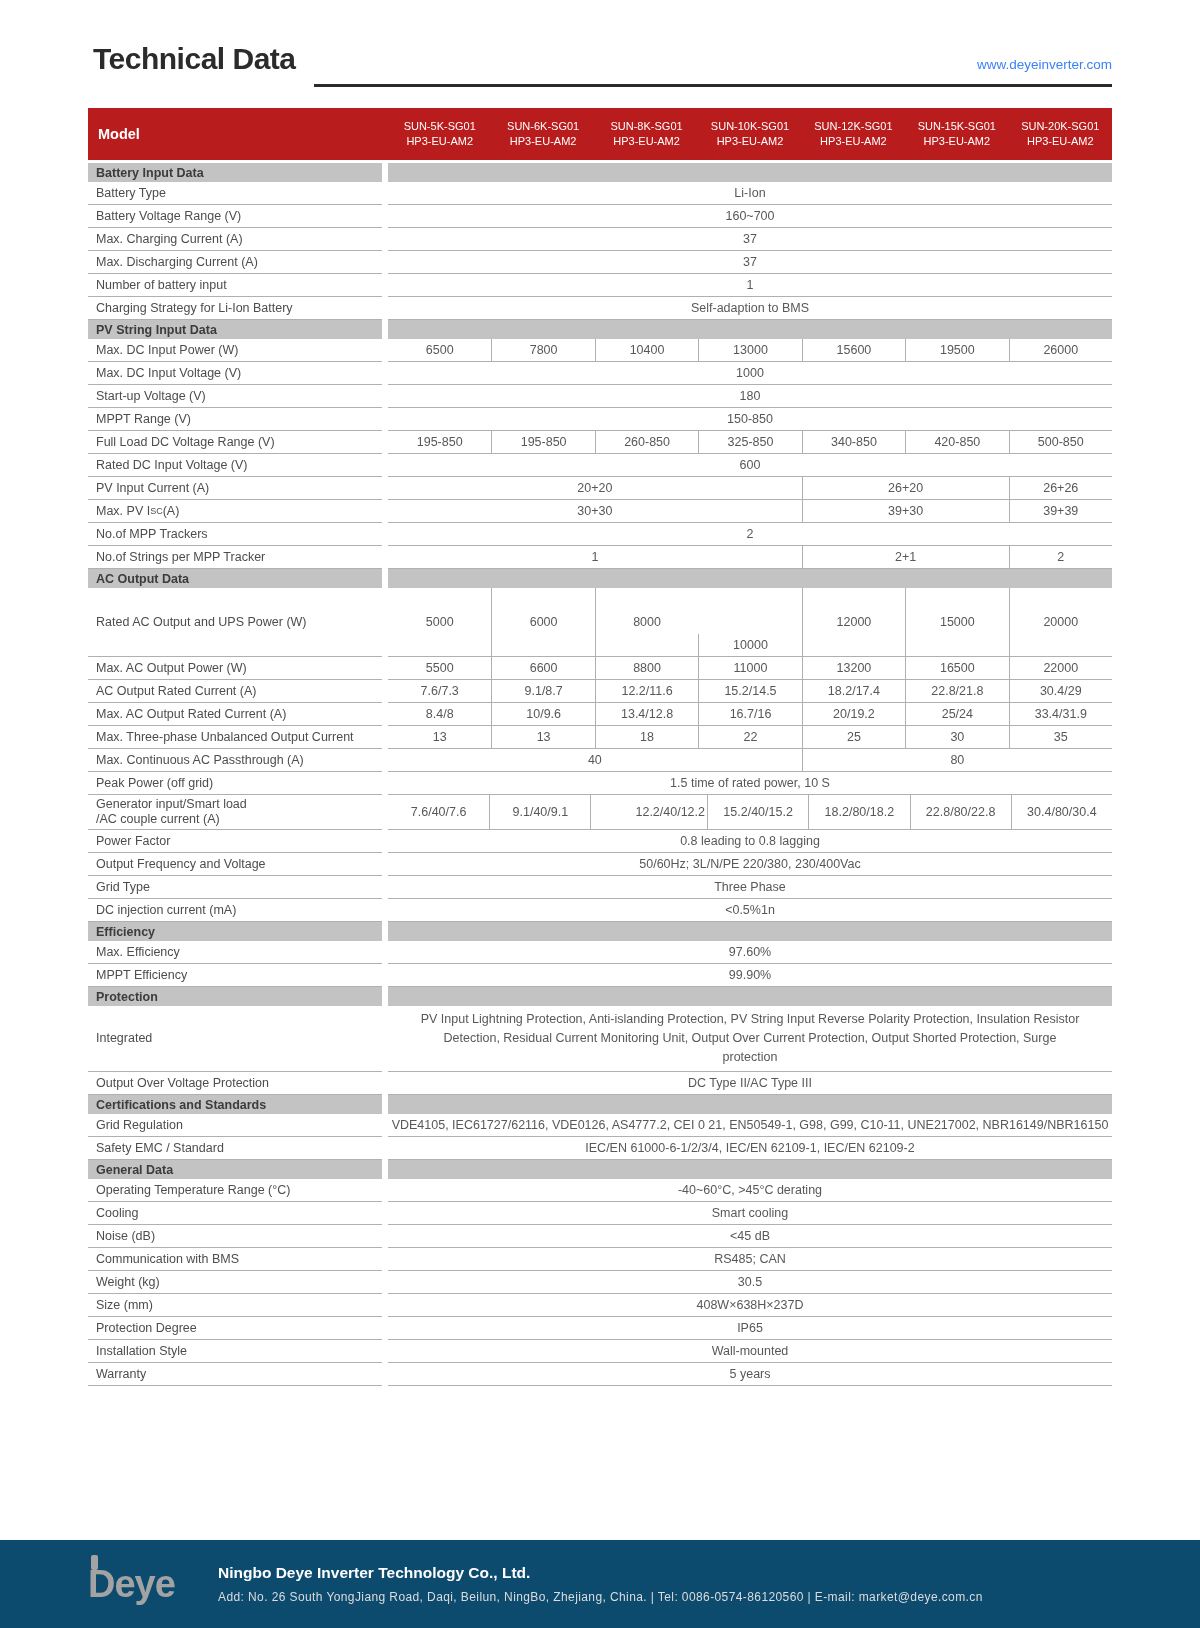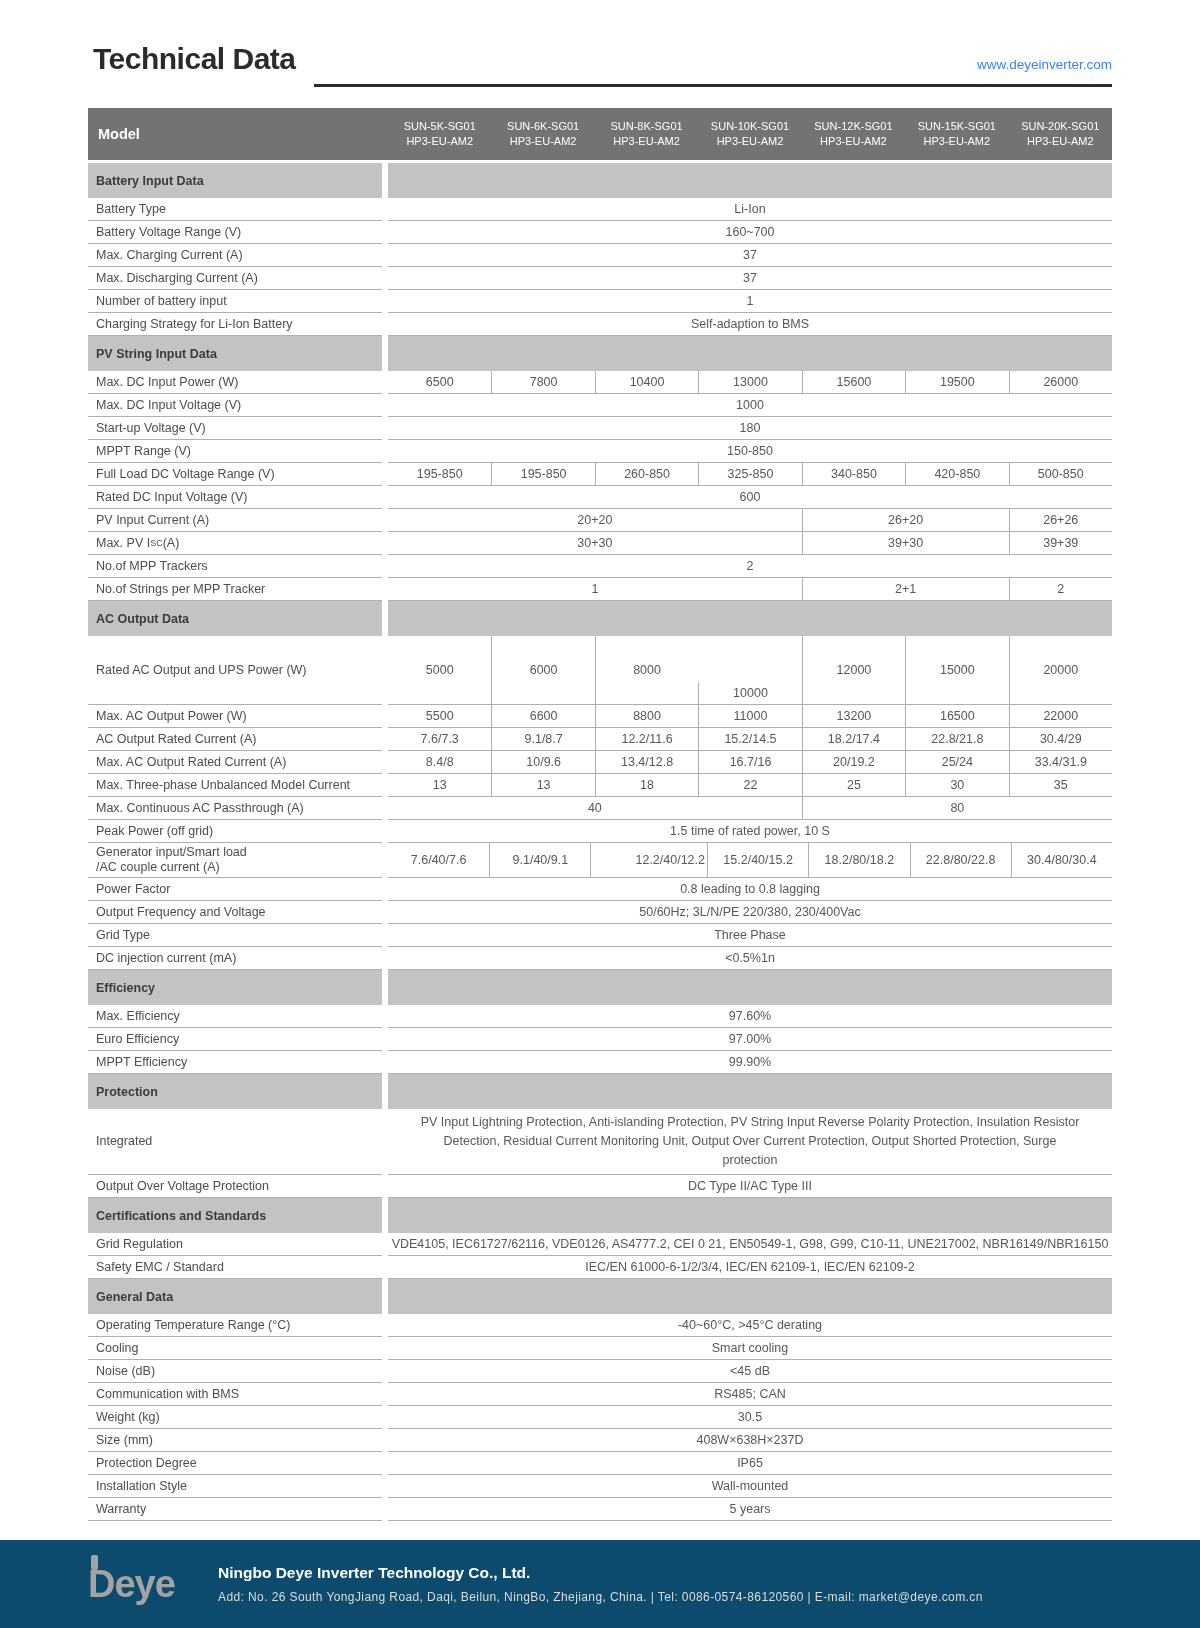--- a/index.html
+++ b/index.html
@@ -10,28 +10,28 @@
   }
   .content { width: 1024px; margin: 0 auto; position: relative; }
 
   
   .header { position: relative; height: 108px; }
   .page-title { position: absolute; left: 5px; top: 42px; font-size: 30px; font-weight: 700; color: #2b2b2b; letter-spacing: -0.5px; }
   .header-rule { position: absolute; left: 226px; right: 0; top: 84px; height: 3px; background: #2b2b2b; }
   .header-url { position: absolute; right: 0; top: 57px; font-size: 13.5px; color: #3b82f6; }
 
   
-  .model-bar { display: flex; background: #737373; color: #ffffff; height: 52px; }
+  .model-bar { display: flex; background: #b91c1c; color: #ffffff; height: 52px; }
   .model-label { width: 300px; display: flex; align-items: center; padding-left: 10px; font-size: 14.5px; font-weight: 700; }
   .model-columns { flex: 1; display: grid; grid-template-columns: repeat(7, 1fr); }
   .model-cell { display: flex; flex-direction: column; align-items: center; justify-content: center; font-size: 11px; line-height: 15px; text-align: center; }
 
   
   .table-body { margin-top: 3px; }
-  .section-row { display: flex; height: 35px; }
+  .section-row { display: flex; height: 19px; }
   .section-label { width: 294px; background: #c3c3c3; display: flex; align-items: center; padding-left: 8px; font-size: 12.5px; font-weight: 700; color: #3c3c3c; }
   .gutter { width: 6px; background: #ffffff; }
   .section-fill { flex: 1; background: #c3c3c3; }
 
   .row { display: flex; }
   .row-label {
     width: 294px; min-height: 23px; display: flex; align-items: center;
     padding: 2px 2px 2px 8px; font-size: 12.5px; color: #4d4d4d; line-height: 15px;
     border-bottom: 1px solid #b0b0b0; white-space: pre-line;
   }
@@ -290,21 +290,21 @@
           <div class="cell" style="grid-column: span 1;">8.4/8</div>
           <div class="cell" style="grid-column: span 1;">10/9.6</div>
           <div class="cell" style="grid-column: span 1;">13.4/12.8</div>
           <div class="cell" style="grid-column: span 1;">16.7/16</div>
           <div class="cell" style="grid-column: span 1;">20/19.2</div>
           <div class="cell" style="grid-column: span 1;">25/24</div>
           <div class="cell" style="grid-column: span 1;">33.4/31.9</div>
         </div>
       </div>
       <div class="row">
-        <div class="row-label">Max. Three-phase Unbalanced Model Current</div>
+        <div class="row-label">Max. Three-phase Unbalanced Output Current</div>
         <div class="gutter"></div>
         <div class="row-values">
           <div class="cell" style="grid-column: span 1;">13</div>
           <div class="cell" style="grid-column: span 1;">13</div>
           <div class="cell" style="grid-column: span 1;">18</div>
           <div class="cell" style="grid-column: span 1;">22</div>
           <div class="cell" style="grid-column: span 1;">25</div>
           <div class="cell" style="grid-column: span 1;">30</div>
           <div class="cell" style="grid-column: span 1;">35</div>
         </div>
@@ -369,27 +369,20 @@
       <div class="section-row">
         <div class="section-label">Efficiency</div>
         <div class="gutter"></div>
         <div class="section-fill"></div>
       </div>
       <div class="row">
         <div class="row-label">Max. Efficiency</div>
         <div class="gutter"></div>
         <div class="row-values">
           <div class="cell" style="grid-column: span 7;">97.60%</div>
-        </div>
-      </div>
-      <div class="row">
-        <div class="row-label">Euro Efficiency</div>
-        <div class="gutter"></div>
-        <div class="row-values">
-          <div class="cell" style="grid-column: span 7;">97.00%</div>
         </div>
       </div>
       <div class="row">
         <div class="row-label">MPPT Efficiency</div>
         <div class="gutter"></div>
         <div class="row-values">
           <div class="cell" style="grid-column: span 7;">99.90%</div>
         </div>
       </div>
       <div class="section-row">

